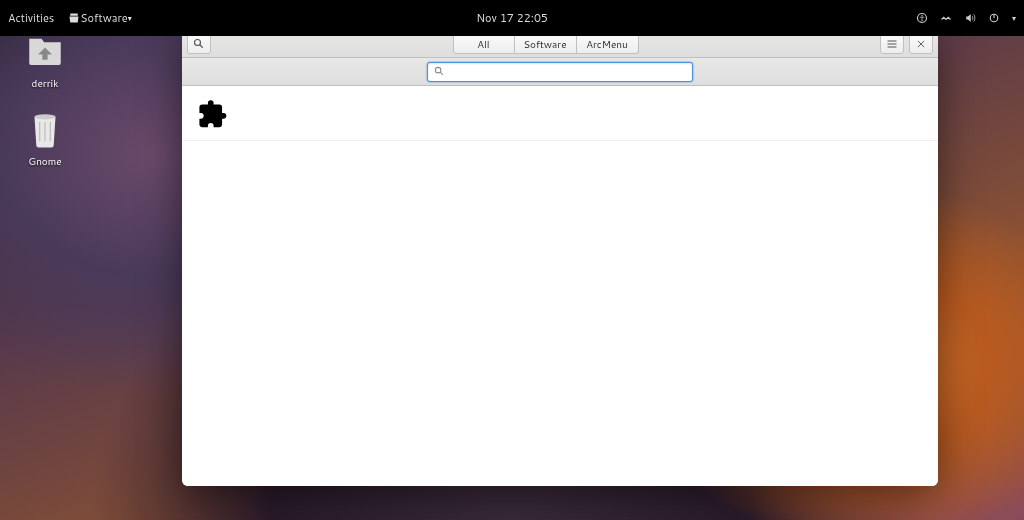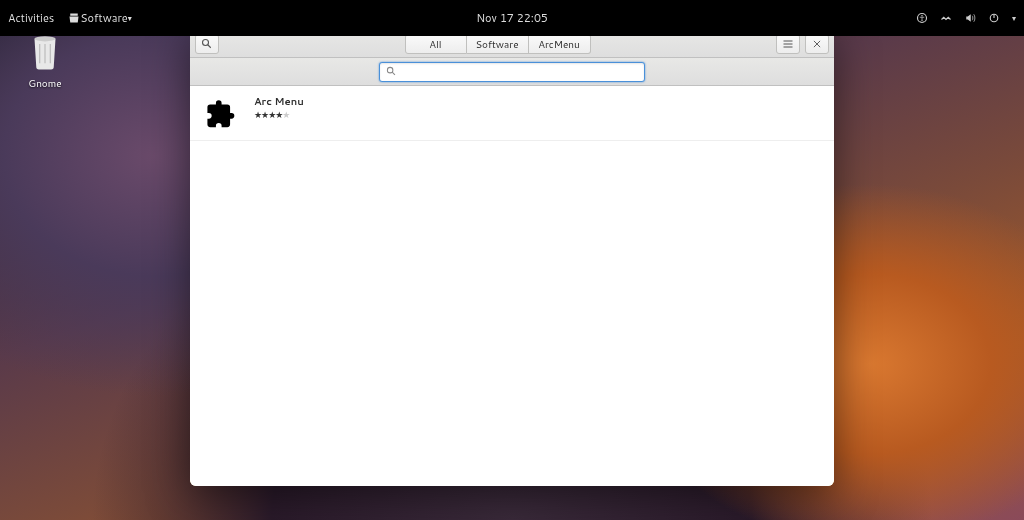--- a/index.html
+++ b/index.html
@@ -96,22 +96,22 @@
       color: #fff;
       font-size: 10px;
       margin-top: 4px;
       text-shadow: 0 1px 2px rgba(0,0,0,0.8);
     }
     
     
     .app-window {
       position: absolute;
       top: 30px;
-      left: 190px;
-      width: 644px;
+      left: 182px;
+      width: 756px;
       height: 456px;
       background: #fef9c3;
       border-radius: 6px;
       box-shadow: 0 8px 40px rgba(0,0,0,0.5);
       z-index: 5;
       overflow: hidden;
       display: flex;
       flex-direction: column;
     }
     
@@ -276,20 +276,29 @@
         <circle cx="8" cy="8" r="5" fill="none" stroke="#ccc" stroke-width="1.5"></circle>
         <path d="M8 3v5" stroke="#ccc" stroke-width="1.5"></path>
       </svg>
     <span style="font-size:8px;color:#ccc">▾</span>
   </div>
 </div>
 
 <div class="desktop-icons">
   <div class="desktop-icon">
     <div class="desktop-icon-img">
+      <svg width="42" height="42" viewBox="0 0 48 48">
+          <path fill="#d8d8d8" d="M6 10h14l3 4h19v24a2 2 0 01-2 2H8a2 2 0 01-2-2z"></path>
+          <path fill="#888" d="M24 20l-8 8h5v6h6v-6h5z"></path>
+        </svg>
+    </div>
+    <span class="desktop-icon-label">derrik</span>
+  </div>
+  <div class="desktop-icon">
+    <div class="desktop-icon-img">
       <svg width="38" height="42" viewBox="0 0 40 48">
           <path fill="#e8e8e8" d="M8 10h24l-2 32a3 3 0 01-3 3H13a3 3 0 01-3-3z"></path>
           <ellipse cx="20" cy="10" rx="12" ry="3" fill="#ccc"></ellipse>
           <path stroke="#aaa" d="M14 16v22M20 16v22M26 16v22"></path>
         </svg>
     </div>
     <span class="desktop-icon-label">Gnome</span>
   </div>
 </div>
 
@@ -328,19 +337,15 @@
     </div>
   </div>
 
   <div class="results">
     <div class="result-row">
       <div class="result-icon">
         <svg width="34" height="34" viewBox="0 0 48 48">
             <path fill="#000" d="M18 6a4 4 0 014 4v2h8a4 4 0 014 4v8h2a4 4 0 010 8h-2v8a4 4 0 01-4 4h-8v-2a4 4 0 00-8 0v2H6a4 4 0 01-4-4v-8h2a4 4 0 000-8H2v-8a4 4 0 014-4h8v-2a4 4 0 014-4z"></path>
           </svg>
       </div>
-      <div class="result-info">
-        <div class="result-name">Arc Menu</div>
-        <div class="result-rating">★★★★<span class="empty">★</span></div>
-      </div>
     </div>
   </div>
 </div>
 
 </body></html>

